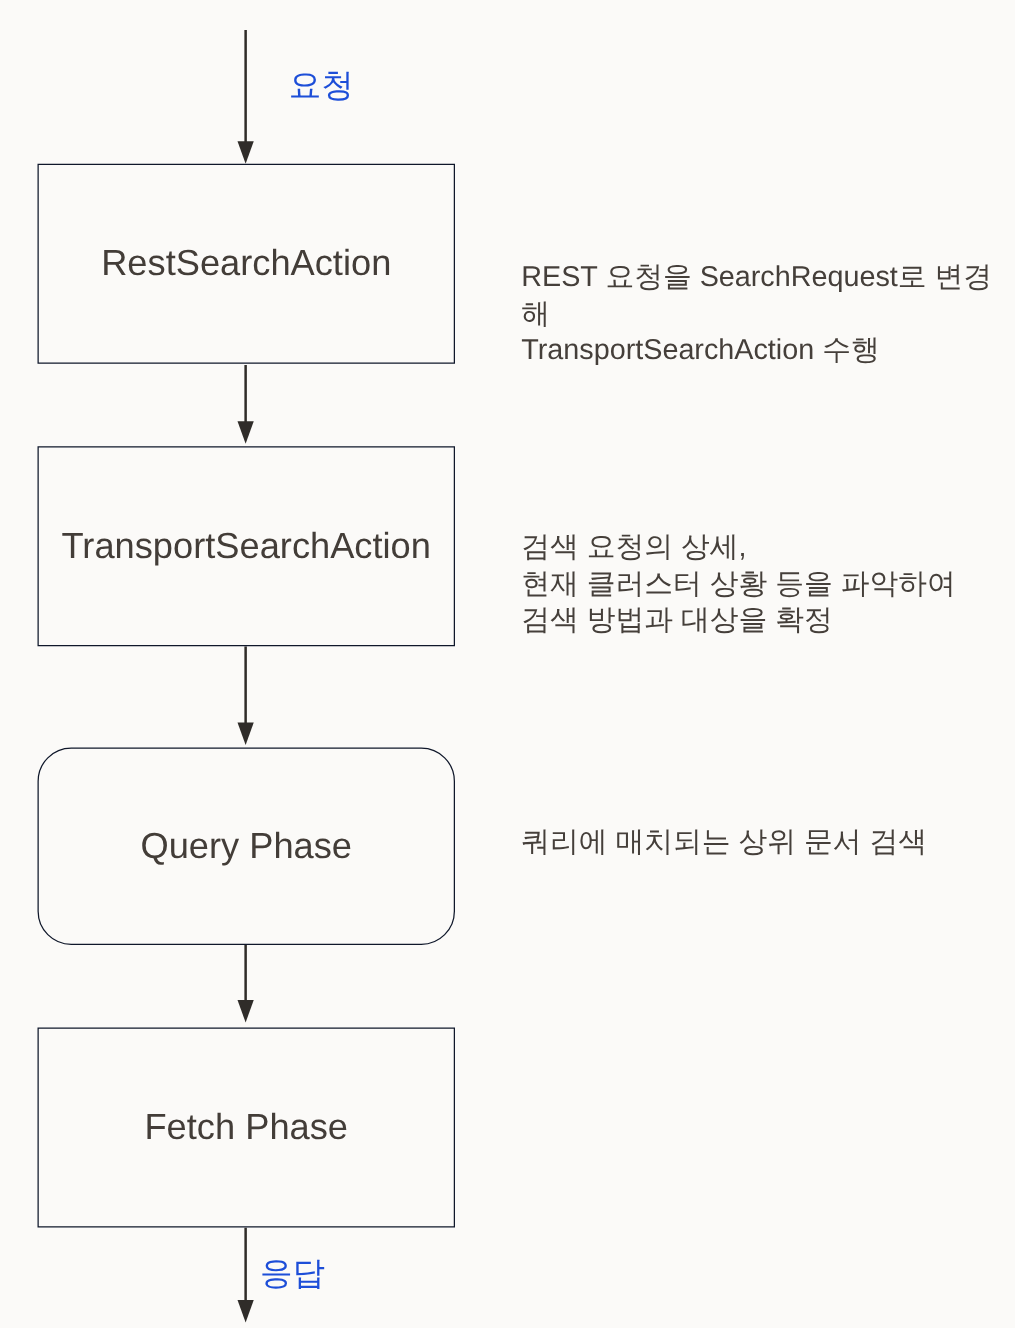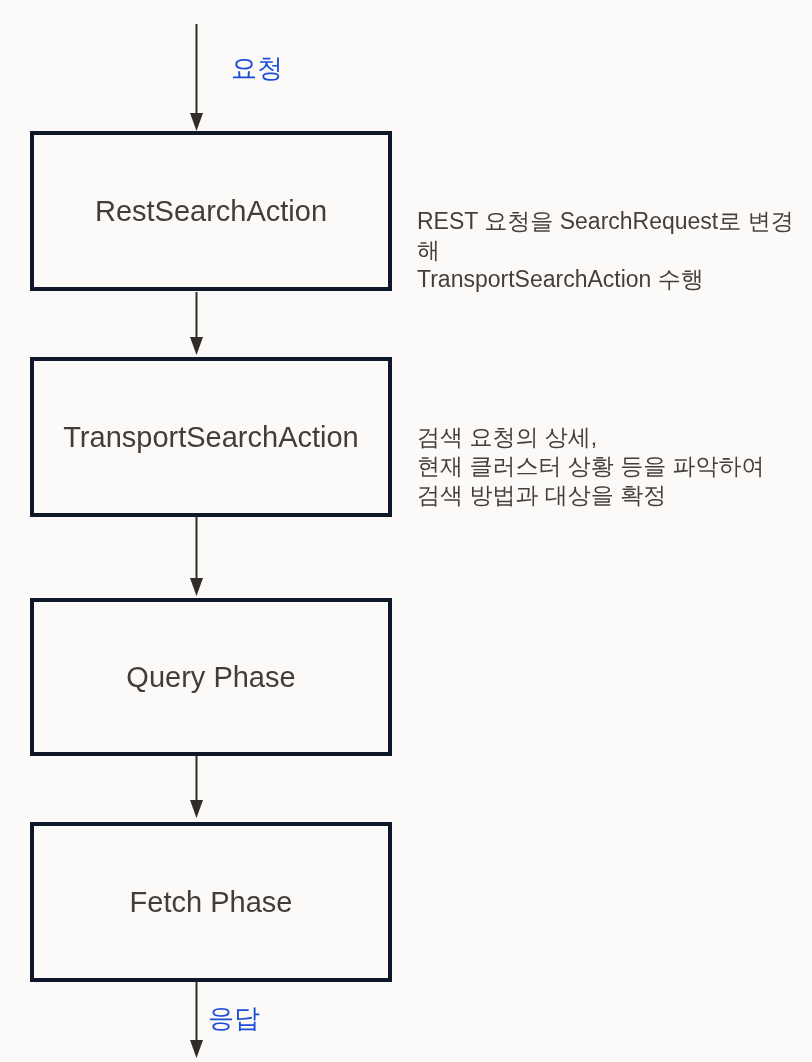--- a/index.html
+++ b/index.html
@@ -18,23 +18,23 @@
   .arrows-layer {
     position: absolute;
     left: 0;
     top: 0;
     width: 812px;
     height: 1062px;
   }
   .flow-box {
     position: absolute;
     left: 30px;
-    width: 362px;
+    width: 334px;
     height: 160px;
-    border: 4px solid #0f172a;
+    border: 1px solid #0f172a;
     background: #fbfaf8;
     display: flex;
     align-items: center;
     justify-content: center;
     box-sizing: border-box;
   }
   .flow-box-label {
     font-size: 29px;
     color: #433d38;
     letter-spacing: 0px;
@@ -90,29 +90,30 @@
 
   <div class="flow-label" style="left:231px; top:51px;">요청</div>
   <div class="flow-label" style="left:208px; top:1001px;">응답</div>
 
   <div class="flow-box" style="top:131px;">
     <span class="flow-box-label">RestSearchAction</span>
   </div>
   <div class="flow-box" style="top:357px;">
     <span class="flow-box-label">TransportSearchAction</span>
   </div>
-  <div class="flow-box" style="top:598px; height:158px;">
+  <div class="flow-box" style="top:598px; height:158px;border-radius:27px;">
     <span class="flow-box-label">Query Phase</span>
   </div>
   <div class="flow-box" style="top:822px;">
     <span class="flow-box-label">Fetch Phase</span>
   </div>
 
   <div class="note" style="top:207px;">REST 요청을 SearchRequest로 변경해
 TransportSearchAction 수행</div>
 
   <div class="note" style="top:423px;">검색 요청의 상세,
 현재 클러스터 상황 등을 파악하여
 검색 방법과 대상을 확정</div>
 
+  <div class="note" style="top:659px;">쿼리에 매치되는 상위 문서 검색</div>
 
 
 </div>
 
 </body></html>

